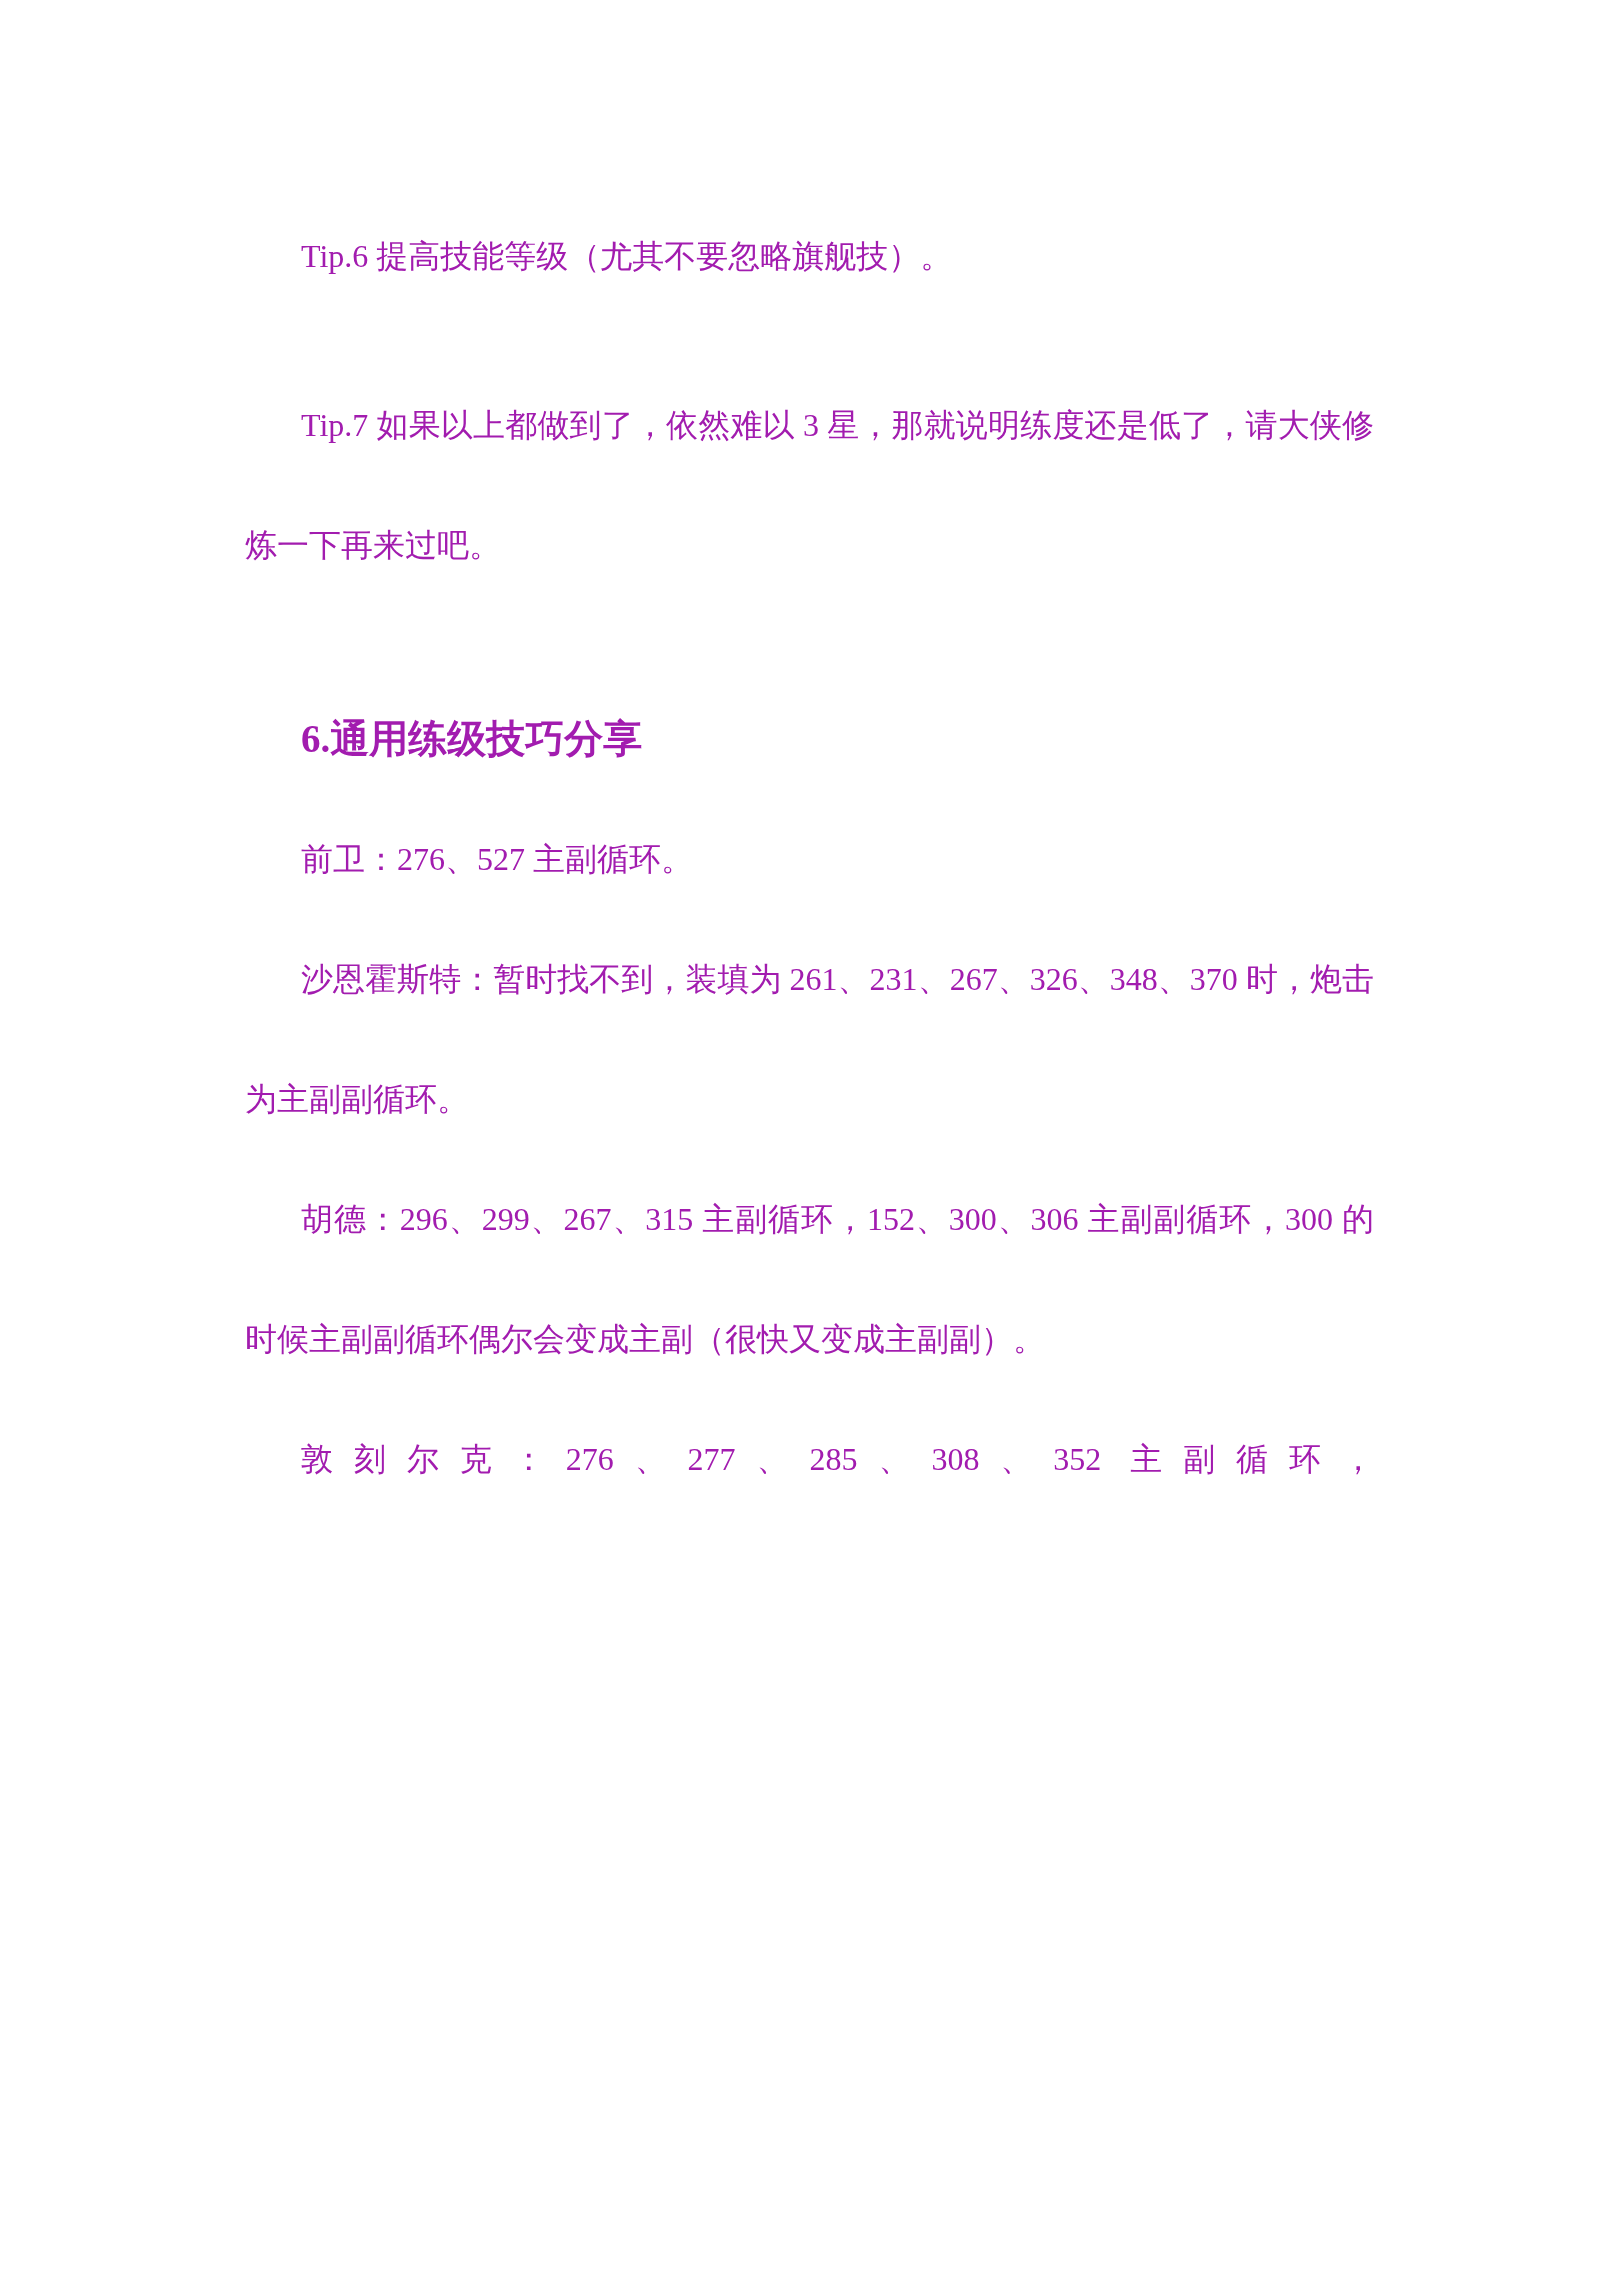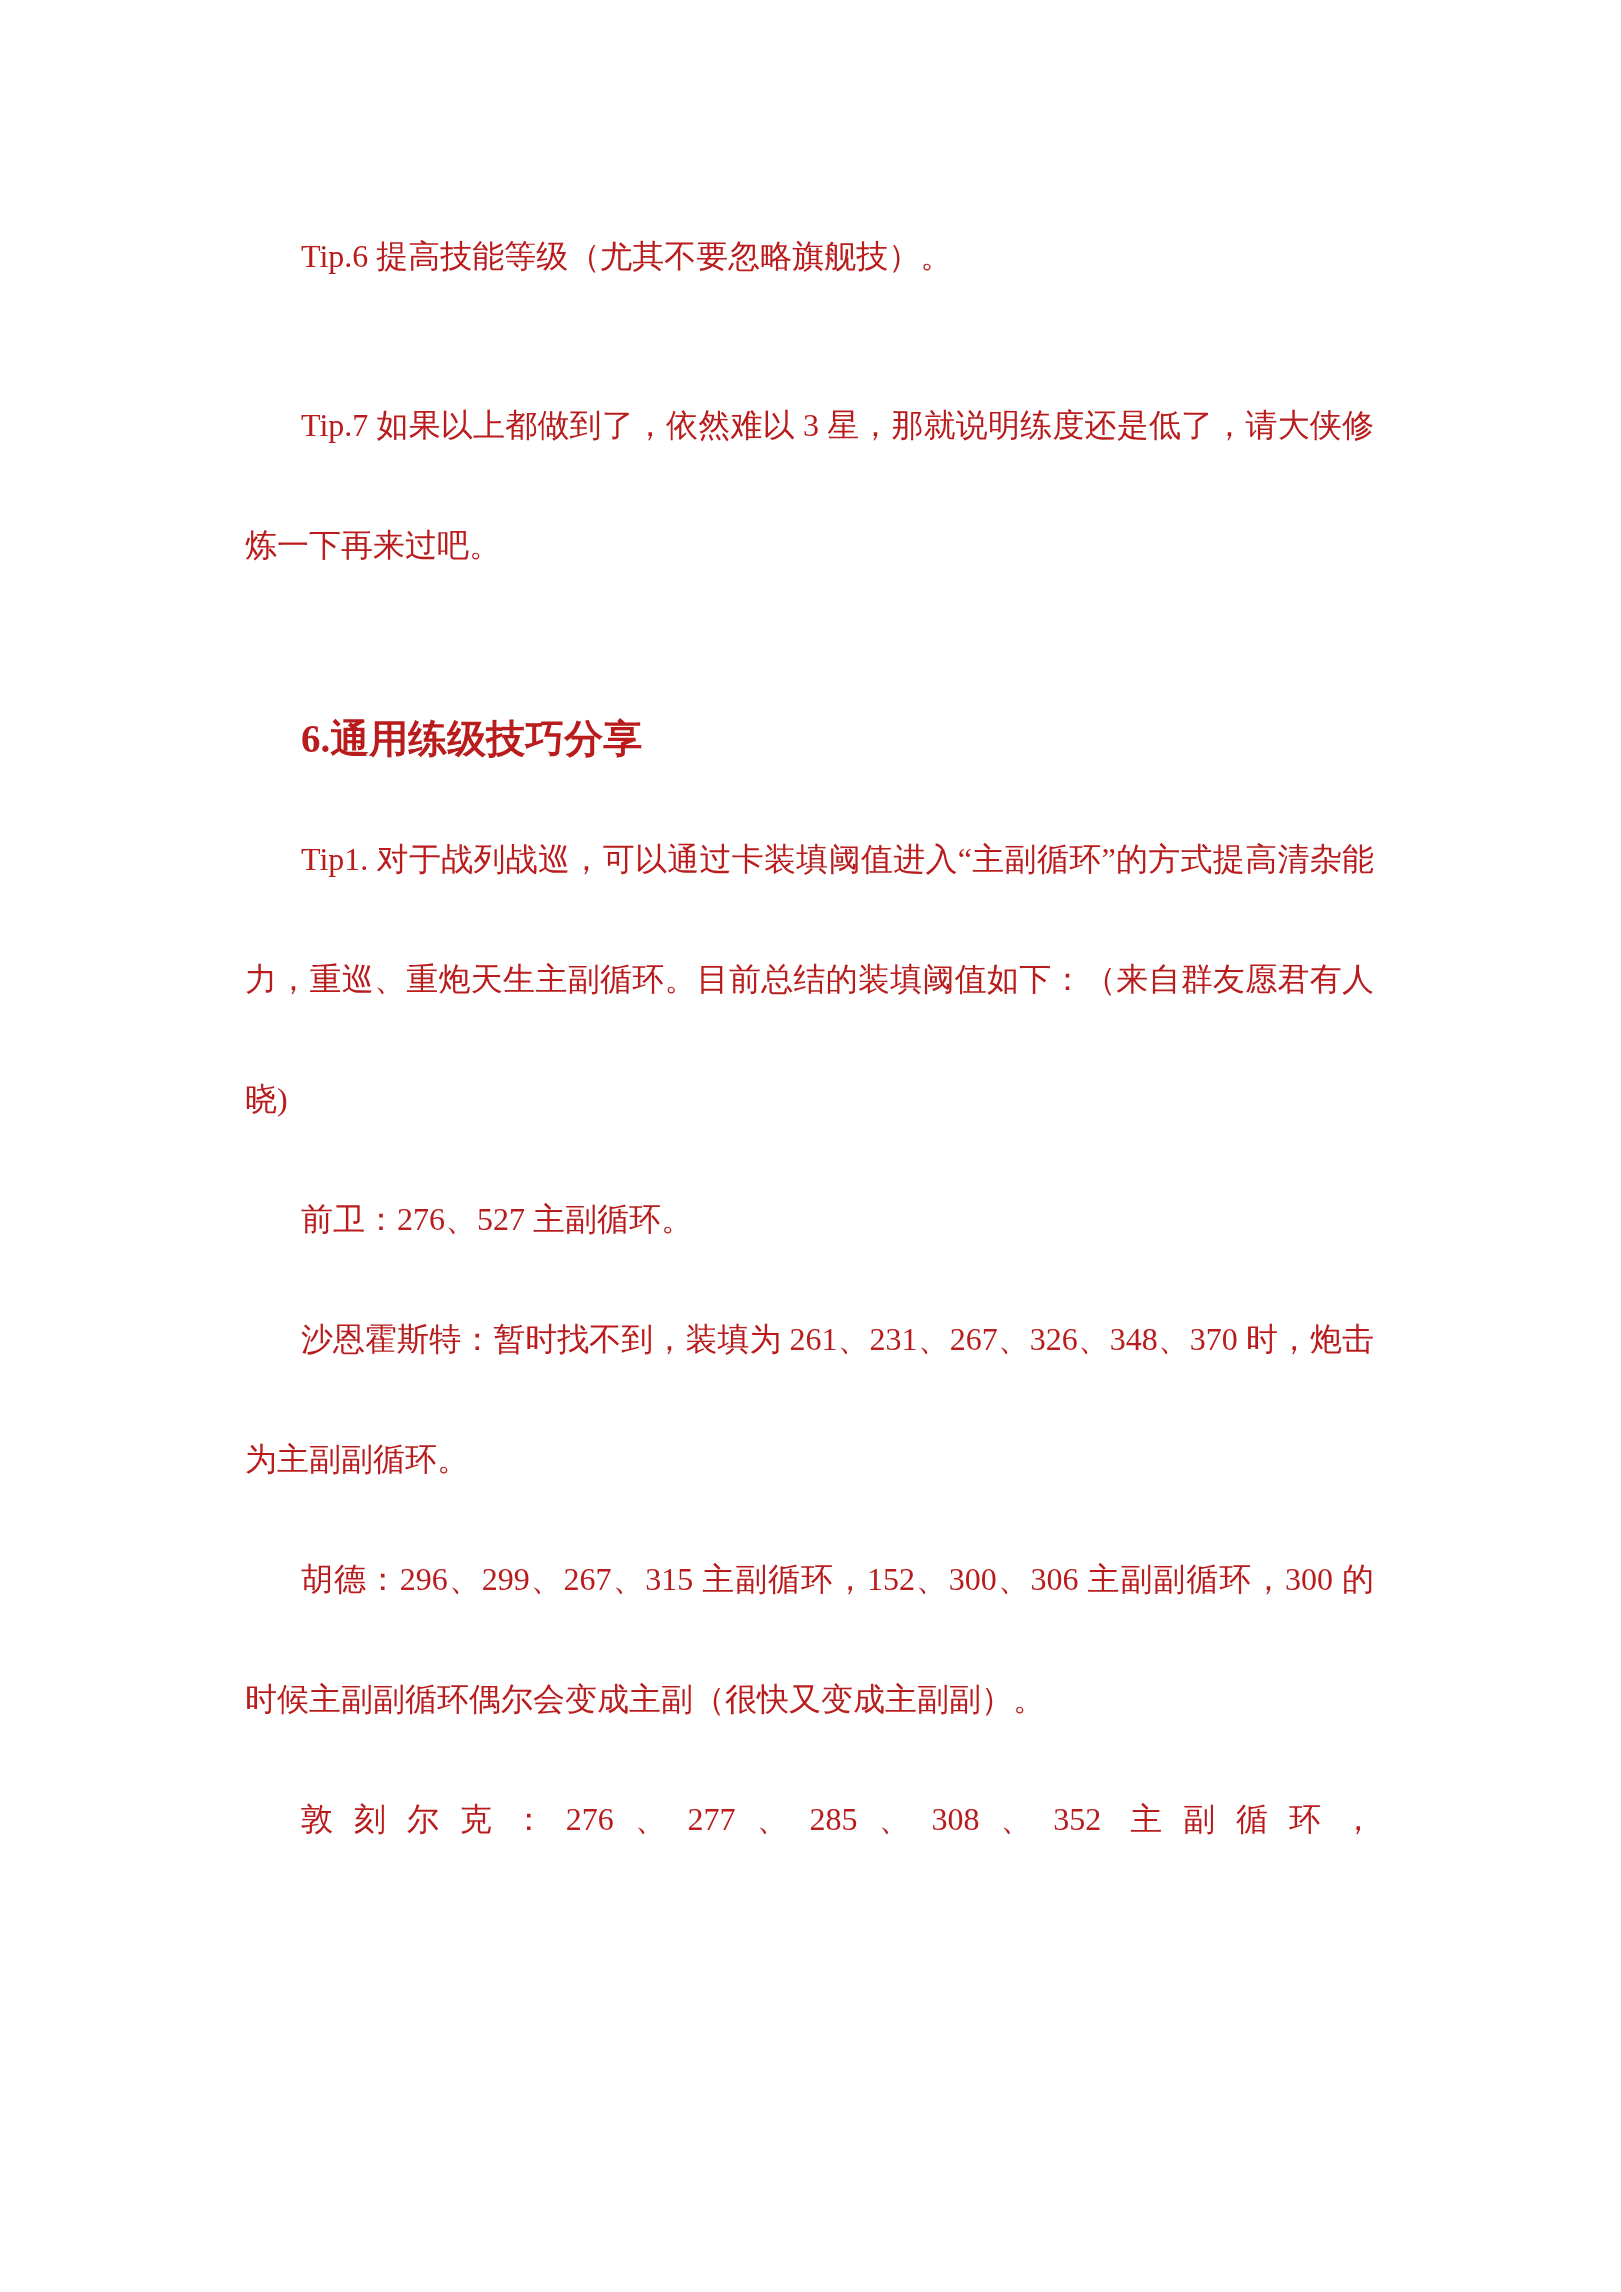--- a/index.html
+++ b/index.html
@@ -5,21 +5,21 @@
   html, body {
     margin: 0;
     padding: 0;
     background: #ffffff;
   }
   .page {
     position: relative;
     width: 1621px;
     height: 2293px;
     background: #ffffff;
-    color: #b91c1c;
+    color: #a21caf;
     font-family: "Liberation Serif", "DejaVu Serif", serif;
     overflow: hidden;
     box-sizing: border-box;
   }
   .content {
     box-sizing: border-box;
     width: 100%;
     height: 100%;
     padding: 196px 247px 0 245px;
   }
@@ -53,21 +53,20 @@
 <div class="page">
   <div class="content">
 
     <p class="para">Tip.6 提高技能等级（尤其不要忽略旗舰技）。</p>
 
     <p class="para gap-before">Tip.7 如果以上都做到了，依然难以 3 星，那就说明练度还是低了，请大侠修炼一下再来过吧。</p>
 
     <h2 class="section-heading">6.通用练级技巧分享</h2>
 
 
-    <p class="para">Tip1. 对于战列战巡，可以通过卡装填阈值进入“主副循环”的方式提高清杂能力，重巡、重炮天生主副循环。目前总结的装填阈值如下：（来自群友愿君有人晓)</p>
 
     <p class="para">前卫：276、527 主副循环。</p>
 
     <p class="para">沙恩霍斯特：暂时找不到，装填为 261、231、267、326、348、370 时，炮击为主副副循环。</p>
 
     <p class="para">胡德：296、299、267、315 主副循环，152、300、306 主副副循环，300 的时候主副副循环偶尔会变成主副（很快又变成主副副）。</p>
 
     <p class="para stretch-last">敦刻尔克：276、277、285、308、352 主副循环，</p>
 
   </div>

